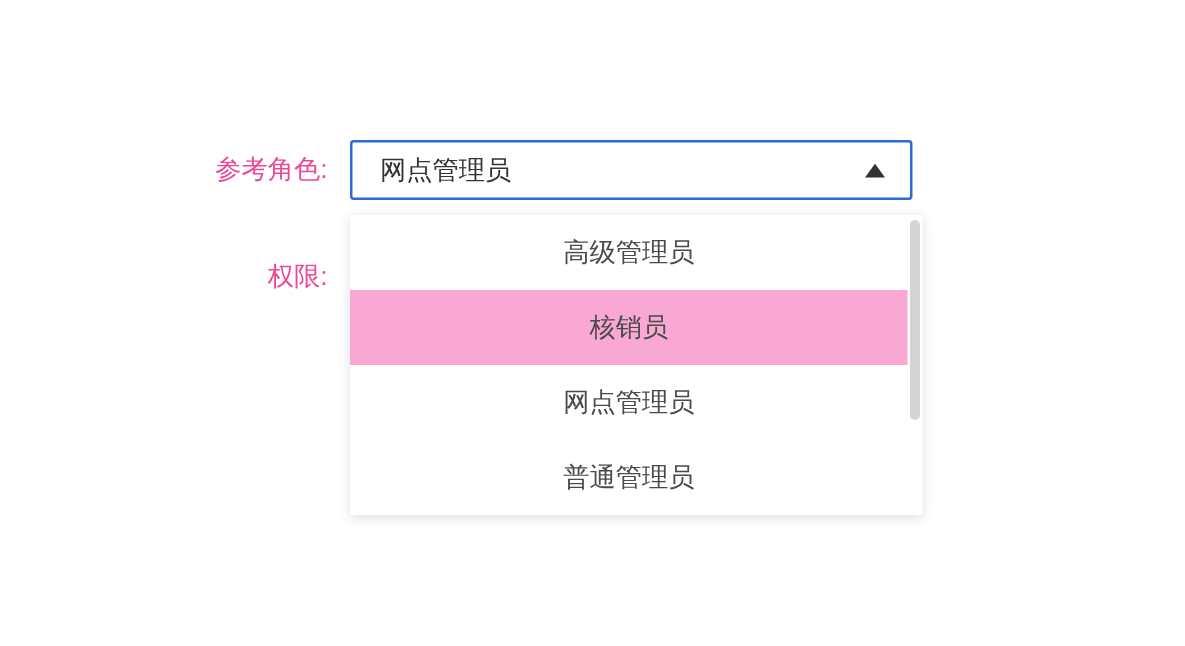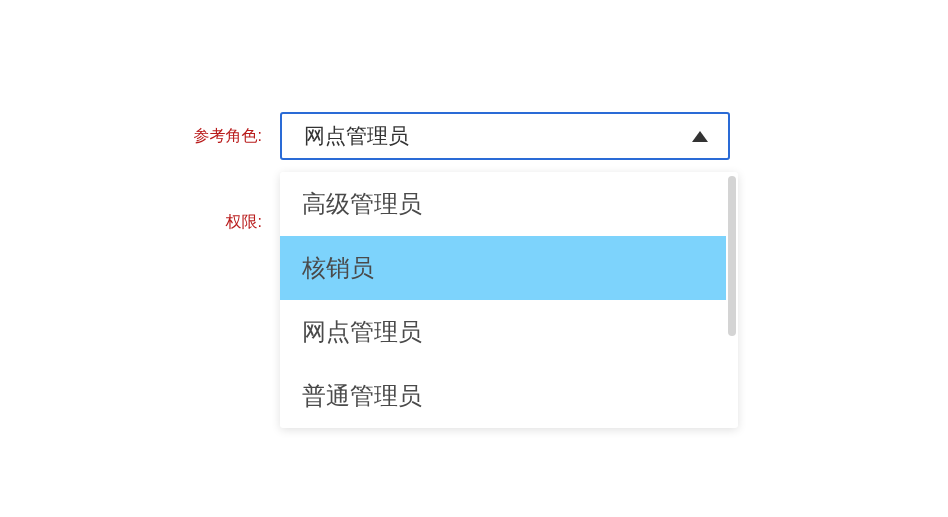--- a/index.html
+++ b/index.html
@@ -21,22 +21,22 @@
     }
     .form-row {
       display: flex;
       align-items: flex-start;
       margin-bottom: 18px;
     }
     .form-label {
       width: 280px;
       text-align: right;
       padding-right: 18px;
-      font-size: 16px;
-      color: #b91c1c;
+      font-size: 21px;
+      color: #ec4899;
       line-height: 48px;
     }
     .select-wrapper {
       position: relative;
       width: 450px;
     }
     .select-box {
       width: 100%;
       height: 48px;
       border: 2px solid #2a6bd6;
@@ -68,26 +68,27 @@
       border-radius: 3px;
       box-shadow: 0 2px 10px rgba(0,0,0,0.12);
       overflow: hidden;
       display: flex;
     }
     .dropdown-list {
       flex: 1;
     }
     .dropdown-item {
       padding: 16px 22px;
-      font-size: 24px;
+      font-size: 21px;
       color: #4a4a4a;
       cursor: pointer;
+      text-align: center;
     }
     .dropdown-item.highlighted {
-      background: #7dd3fc;
+      background: #f9a8d4;
     }
     .dropdown-scrollbar {
       width: 12px;
       background: transparent;
       position: relative;
     }
     .scrollbar-thumb {
       position: absolute;
       top: 4px;
       right: 2px;

